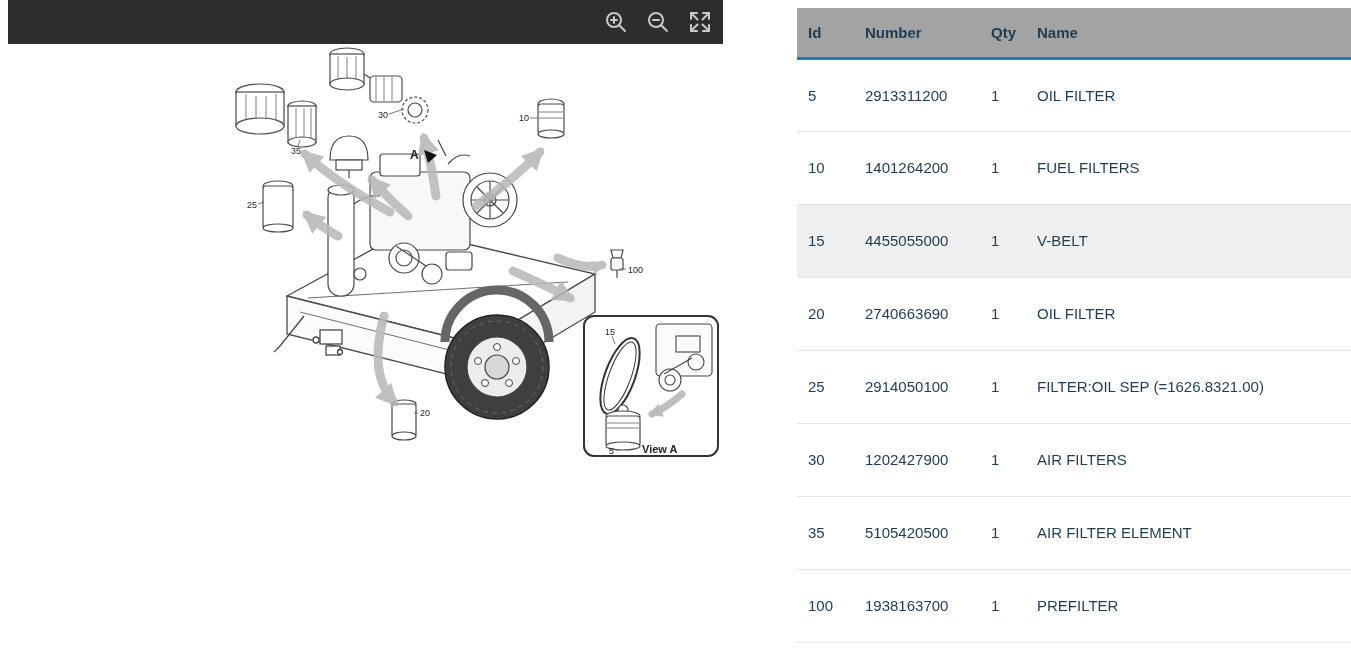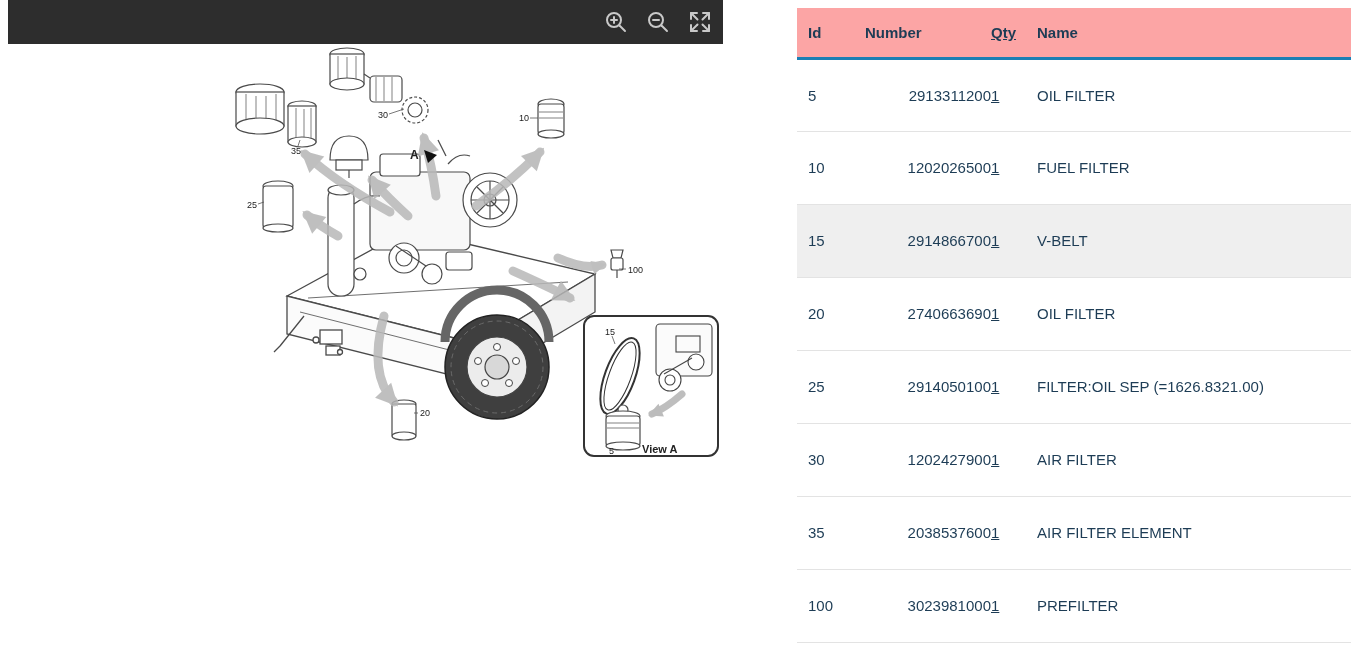--- a/index.html
+++ b/index.html
@@ -21,29 +21,29 @@
     display:flex; align-items:center; justify-content:center; cursor:pointer;
   }
   .tool-btn svg { stroke:#c9c9c9; fill:none; stroke-width:2; stroke-linecap:round; stroke-linejoin:round; }
   .canvas { width:715px; height:430px; background:#fff; }
   svg.diagram text { font-family:"Liberation Sans", sans-serif; fill:#222; }
 
   
   .parts { position:absolute; left:797px; top:8px; width:554px; }
   table.parts-table { width:100%; border-collapse:collapse; font-size:15px; color:#1d3c55; }
   table.parts-table thead th {
-    background:#fca5a5; border-bottom:3px solid #1b7fb4;
+    background:#a3a3a3; border-bottom:3px solid #1b7fb4;
     text-align:left; font-weight:bold; height:50px; padding:0;
   }
   table.parts-table tbody td {
     border-bottom:1px solid #e3e3e3; height:73px; padding:0; font-weight:500;
   }
   .col-id   { width:68px;  padding-left:11px !important; }
-  .col-num  { width:126px;text-align:right; }
-  .col-qty  { width:46px;text-decoration:underline;  }
+  .col-num  { width:126px; }
+  .col-qty  { width:46px;  }
   .col-name { padding-right:8px;margin-left:22px; }
   th, td { padding-left:0; }
   tr.selected td { background:#efefef; }
 </style>
 </head>
 <body>
 
 <div class="viewer">
   <div class="toolbar">
     <button class="tool-btn" title="Zoom in">
@@ -260,55 +260,55 @@
     </thead>
     <tbody>
       <tr>
         <td class="col-id">5</td>
         <td class="col-num">2913311200</td>
         <td class="col-qty">1</td>
         <td class="col-name">OIL FILTER</td>
       </tr>
       <tr>
         <td class="col-id">10</td>
-        <td class="col-num">1202026500</td>
-        <td class="col-qty">1</td>
-        <td class="col-name">FUEL FILTER</td>
+        <td class="col-num">1401264200</td>
+        <td class="col-qty">1</td>
+        <td class="col-name">FUEL FILTERS</td>
       </tr>
       <tr class="selected">
         <td class="col-id">15</td>
-        <td class="col-num">2914866700</td>
+        <td class="col-num">4455055000</td>
         <td class="col-qty">1</td>
         <td class="col-name">V-BELT</td>
       </tr>
       <tr>
         <td class="col-id">20</td>
         <td class="col-num">2740663690</td>
         <td class="col-qty">1</td>
         <td class="col-name">OIL FILTER</td>
       </tr>
       <tr>
         <td class="col-id">25</td>
         <td class="col-num">2914050100</td>
         <td class="col-qty">1</td>
         <td class="col-name">FILTER:OIL SEP (=1626.8321.00)</td>
       </tr>
       <tr>
         <td class="col-id">30</td>
         <td class="col-num">1202427900</td>
         <td class="col-qty">1</td>
-        <td class="col-name">AIR FILTER</td>
+        <td class="col-name">AIR FILTERS</td>
       </tr>
       <tr>
         <td class="col-id">35</td>
-        <td class="col-num">2038537600</td>
+        <td class="col-num">5105420500</td>
         <td class="col-qty">1</td>
         <td class="col-name">AIR FILTER ELEMENT</td>
       </tr>
       <tr>
         <td class="col-id">100</td>
-        <td class="col-num">3023981000</td>
+        <td class="col-num">1938163700</td>
         <td class="col-qty">1</td>
         <td class="col-name">PREFILTER</td>
       </tr>
     </tbody>
   </table>
 </div>
 
 </body></html>

